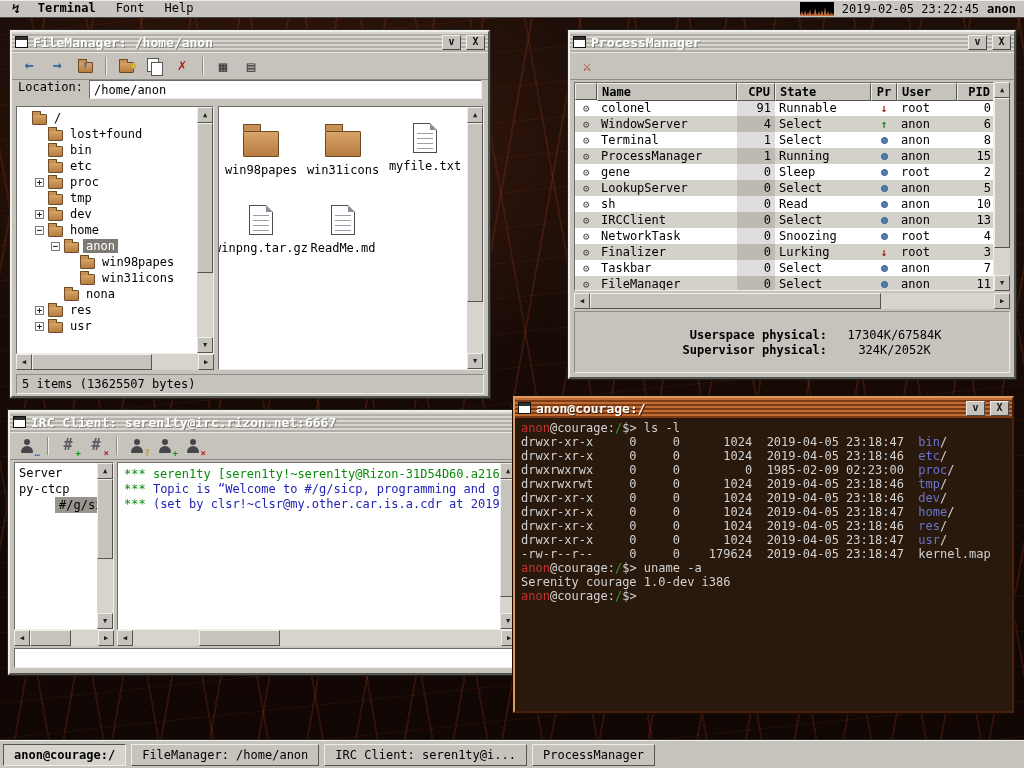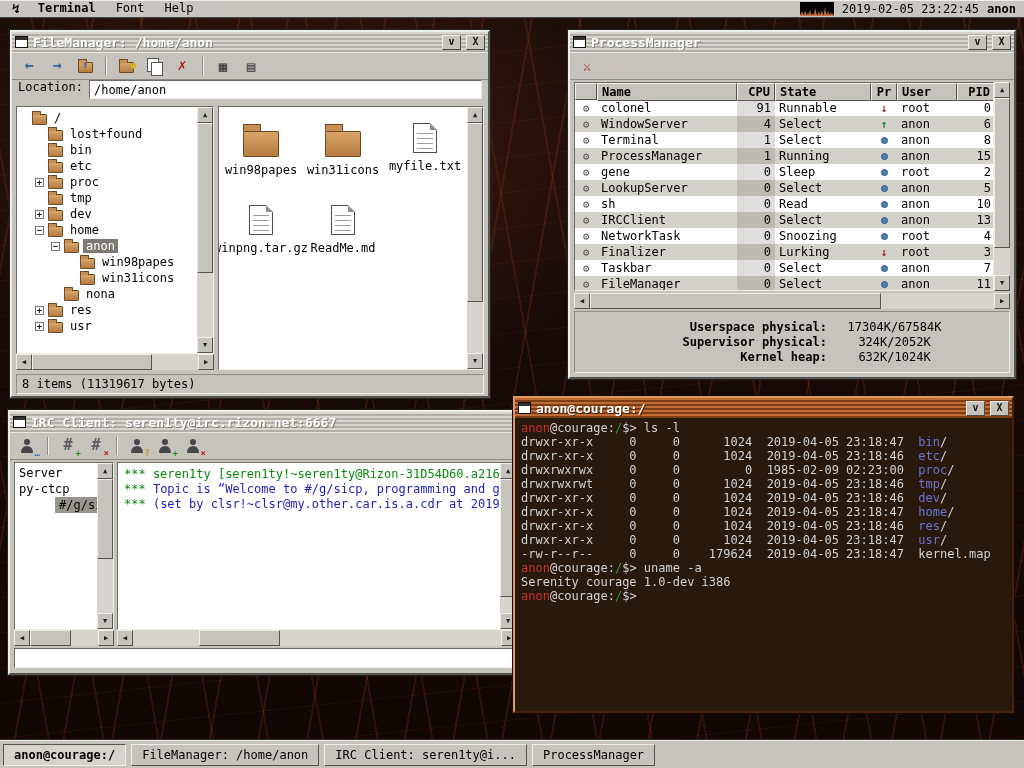--- a/index.html
+++ b/index.html
@@ -362,21 +362,21 @@
       <div class="sb v">
         <span class="btn">▲</span>
         <span class="track">
             <span class="thumb" style="top:0;height:78%"></span>
           </span>
         <span class="btn">▼</span>
       </div>
     </div>
   </div>
   <div class="statusbar">
-    <span>8 items (11319617 bytes)</span>
+    <span>5 items (13625507 bytes)</span>
   </div>
 </div>
 
 <div class="window" id="pm">
   <div class="titlebar">
     <span class="win-ico"></span>
     <span class="title">ProcessManager</span>
     <span class="tb-btn">v</span>
     <span class="tb-btn">X</span>
   </div>
@@ -577,24 +577,20 @@
     <span class="btn">▶</span>
   </div>
   <div class="pm-mem" id="pm-mem">
       <div class="mem-row">
         <span class="mem-lbl">Userspace physical:</span>
         <span class="mem-val">17304K/67584K</span>
       </div>
       <div class="mem-row">
         <span class="mem-lbl">Supervisor physical:</span>
         <span class="mem-val">324K/2052K</span>
-      </div>
-      <div class="mem-row">
-        <span class="mem-lbl">Kernel heap:</span>
-        <span class="mem-val">632K/1024K</span>
       </div>
     </div>
 </div>
 
 <div class="window" id="irc">
   <div class="titlebar">
     <span class="win-ico"></span>
     <span class="title">IRC Client: seren1ty@irc.rizon.net:6667</span>
   </div>
   <div class="toolbar" id="irc-toolbar">

